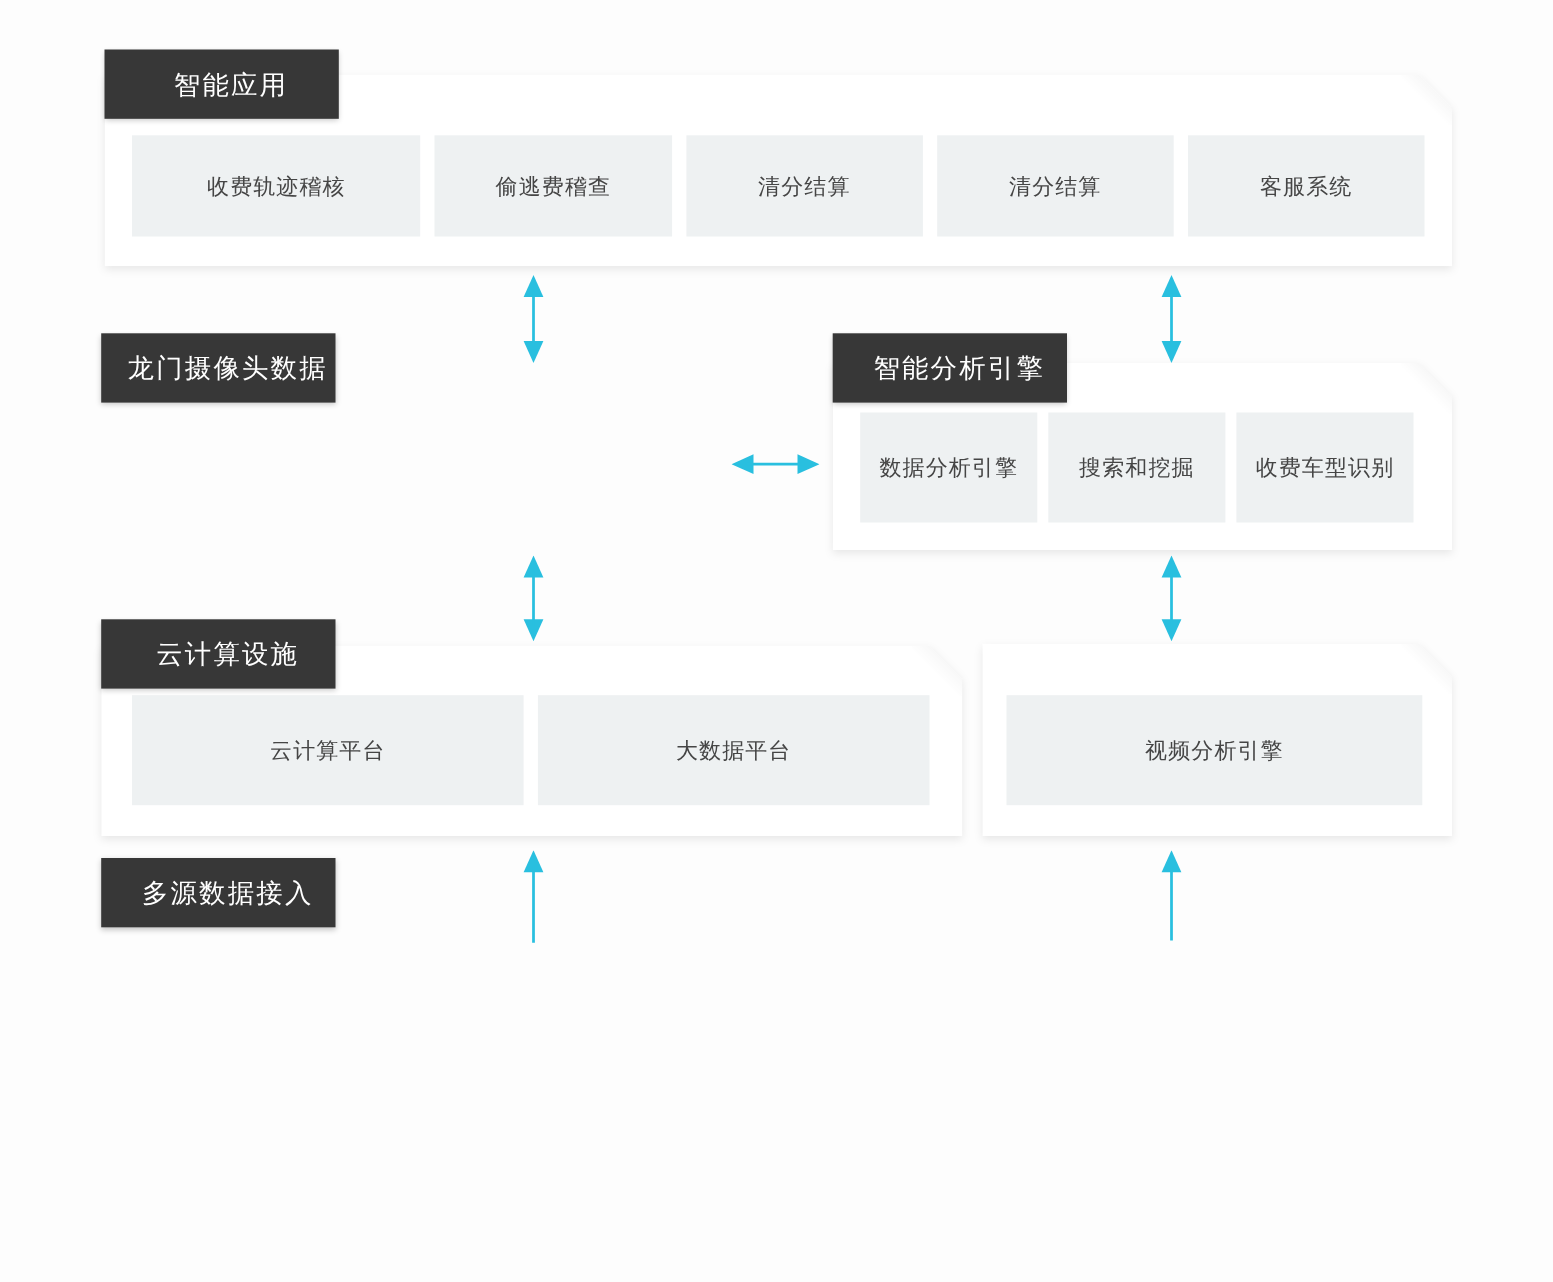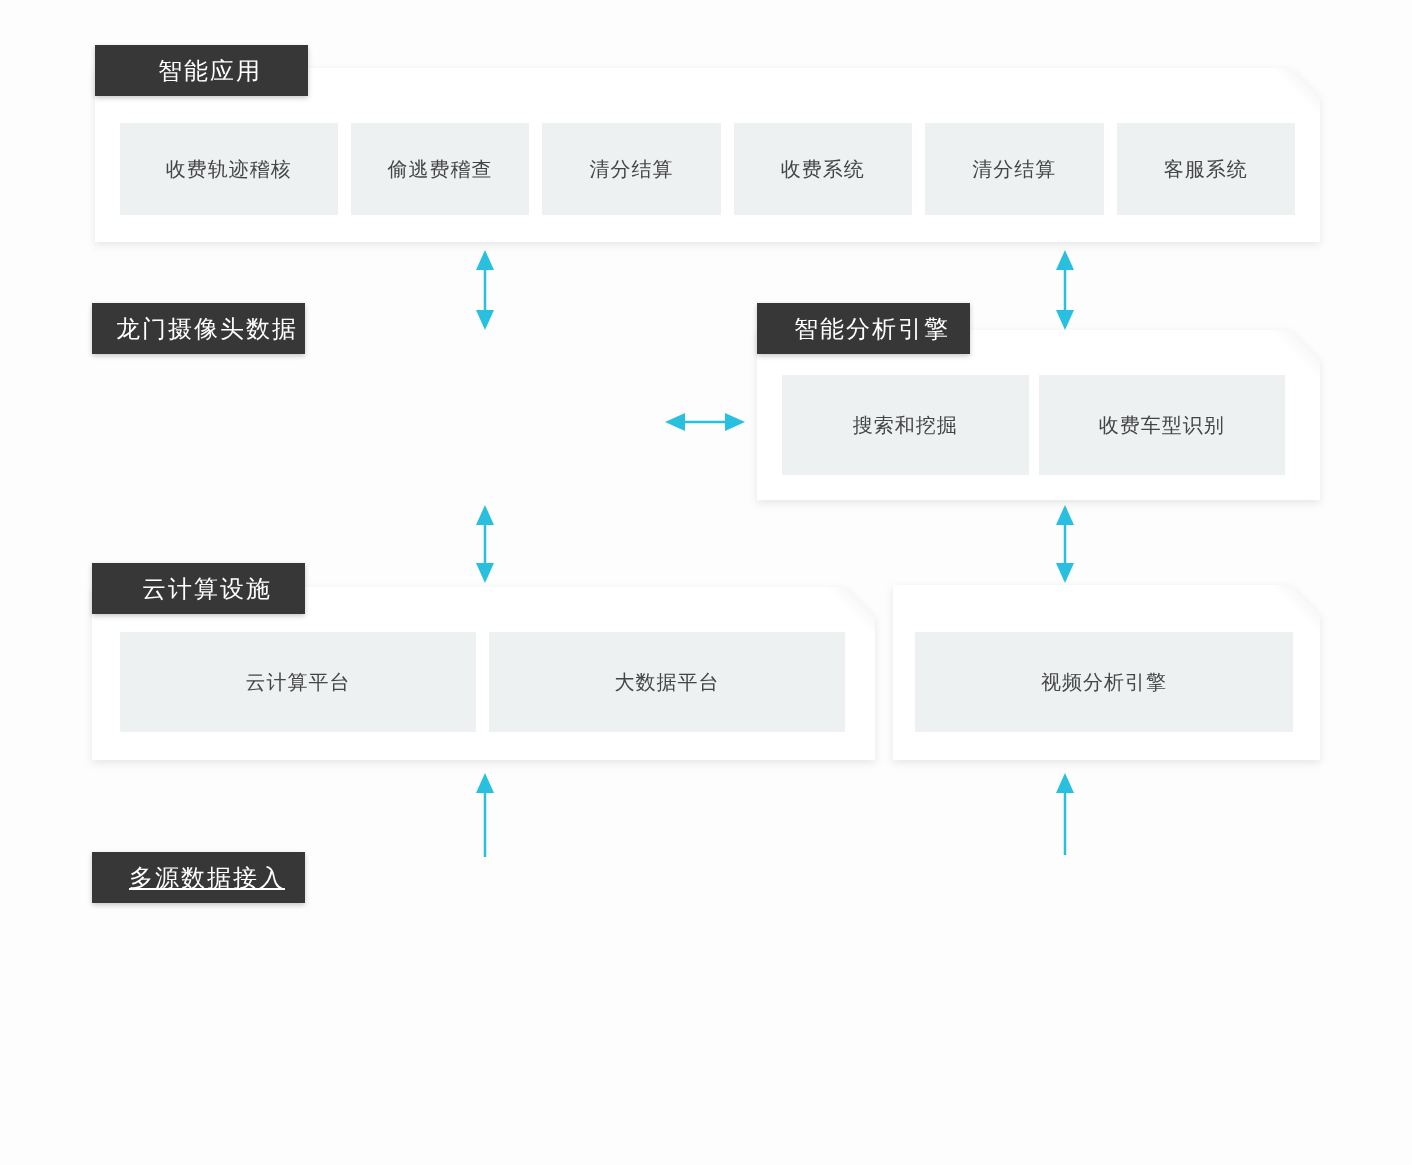--- a/index.html
+++ b/index.html
@@ -27,21 +27,21 @@
     background: var(--panel-bg);
     clip-path: polygon(0 0, calc(100% - 30px) 0, 100% 30px, 100% 100%, 0 100%);
   }
   .panel::after { 
     content: ""; position: absolute; top: 0; right: 0; width: 46px; height: 46px;
     background: linear-gradient(225deg, rgba(0,0,0,0.10) 0%, rgba(0,0,0,0.03) 30%, rgba(0,0,0,0) 55%);
     pointer-events: none;
   }
 
   .sec-header {
-    position: absolute; width: 213px; height: 51px; z-index: 6;
+    position: absolute; width: 213px; height: 63px; z-index: 6;
     background: var(--header-bg); color: var(--header-text);
     display: flex; align-items: center; justify-content: center;
     font-size: 24px; letter-spacing: 2px;
     box-shadow: 0 2px 5px rgba(0,0,0,0.22);
     padding-left: 17px;
   }
 
   .row { position: absolute; display: flex; gap: 13px; }
   .item {
     flex: 1; background: var(--item-bg); color: var(--item-text);
@@ -74,47 +74,47 @@
   #row-analysis    { left: 25px;  right: 35px; top: 45px;  height: 100px; gap: 10px; }
 
   #panel-cloud     { left: 92px;  top: 587px; width: 783px;  height: 173px; }
   #header-cloud    { left: 92px;  top: 563px; }
   #row-cloud       { left: 28px;  right: 30px; top: 45px;  height: 100px; gap: 13px; }
 
   #panel-video     { left: 893px; top: 585px; width: 427px;  height: 175px; }
   #row-video       { left: 22px;  right: 27px; top: 47px;  height: 100px; }
 
   #panel-sources   { left: 92px;  top: 842px; width: 1228px; height: 278px; }
-  #header-sources  { left: 92px;  top: 852px; text-decoration: underline; }
+  #header-sources  { left: 92px;  top: 780px; }
   #grid-sources    { left: 26px;  right: 27px; top: 51px; }
 </style>
 </head>
 <body>
 
 <div class="stage">
 
   <div class="panel-wrap" id="panel-apps">
     <div class="panel">
       <div class="row" id="row-apps">
         <div class="item wide">收费轨迹稽核</div>
         <div class="item">偷逃费稽查</div>
         <div class="item">清分结算</div>
-        <div class="item">收费系统</div>
         <div class="item">清分结算</div>
         <div class="item">客服系统</div>
       </div>
     </div>
   </div>
   <div class="sec-header" id="header-apps">智能应用</div>
 
   <div class="sec-header" id="header-fusion">龙门摄像头数据</div>
 
   <div class="panel-wrap" id="panel-analysis">
     <div class="panel">
       <div class="row" id="row-analysis">
+        <div class="item">数据分析引擎</div>
         <div class="item">搜索和挖掘</div>
         <div class="item">收费车型识别</div>
       </div>
     </div>
   </div>
   <div class="sec-header" id="header-analysis">智能分析引擎</div>
 
   <div class="panel-wrap" id="panel-cloud">
     <div class="panel">
       <div class="row" id="row-cloud">

